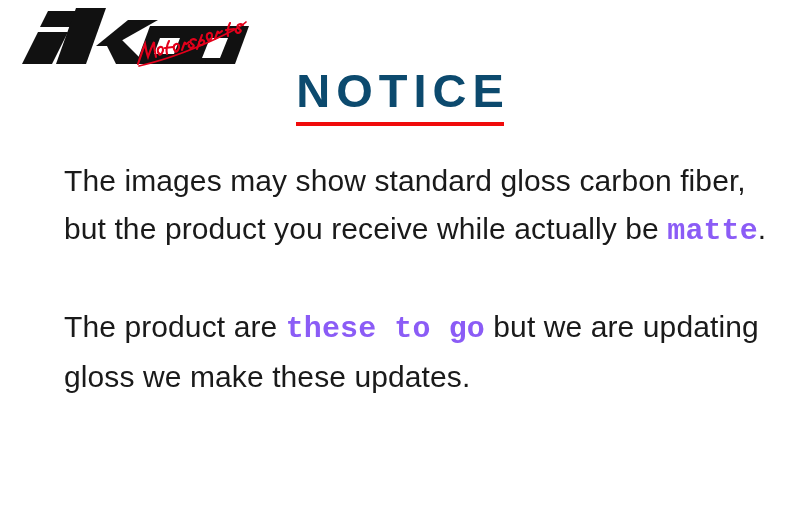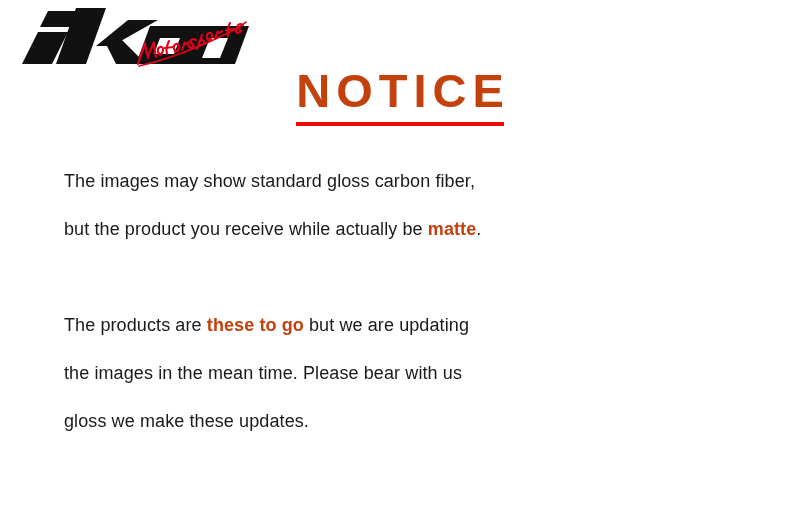--- a/index.html
+++ b/index.html
@@ -39,21 +39,21 @@
     width: 320px;
     text-align: center;
   }
   #notice-title {
     display: inline-block;
     font-family: "Liberation Sans", sans-serif;
     font-weight: bold;
     font-size: 47px;
     line-height: 50px;
     letter-spacing: 6px;
-    color: #c2410c;
+    color: #0c4a6e;
     margin: 0;
     padding: 0 0 4px 0;
     text-indent: 6px;
   }
   #notice-title-rule {
     display: block;
     width: 208px;
     height: 4px;
     background: #F00B0B;
     margin: 2px auto 0 auto;
@@ -62,36 +62,37 @@
   
   #notice-body {
     position: absolute;
     left: 64px;
     top: 157px;
     width: 700px;
   }
   .notice-paragraph {
     margin: 0;
     font-family: "Liberation Sans", sans-serif;
-    font-size: 18px;
+    font-size: 30px;
     line-height: 48px;
     color: #1a1a1a;
     font-weight: normal;
     letter-spacing: 0.1px;
     white-space: nowrap;
   }
   .notice-paragraph + .notice-paragraph {
     margin-top: 48px;
   }
   .notice-line {
     display: block;
   }
   .em-red {
-    color: #c2410c;
+    color: #8b5cf6;
     font-weight: bold;
+    font-family: Liberation Mono, monospace;
   }
 </style>
 </head>
 <body>
 
 <div id="notice-banner">
 
   <div id="brand-logo">
     <svg width="250" height="66" viewBox="0 0 250 66" xmlns="http://www.w3.org/2000/svg">
       <g fill="#111111">
@@ -155,24 +156,21 @@
       <span class="notice-line">
         <span>The images may show standard gloss carbon fiber,</span>
       </span>
       <span class="notice-line">
         <span>but the product you receive while actually be </span><span class="em-red">matte</span><span>.</span>
       </span>
     </p>
 
     <p class="notice-paragraph">
       <span class="notice-line">
-        <span>The products are </span><span class="em-red">these to go</span><span> but we are updating</span>
-      </span>
-      <span class="notice-line">
-        <span>the images in the mean time. Please bear with us</span>
+        <span>The product are </span><span class="em-red">these to go</span><span> but we are updating</span>
       </span>
       <span class="notice-line">
         <span>gloss we make these updates.</span>
       </span>
     </p>
 
   </div>
 </div>
 
 </body></html>

